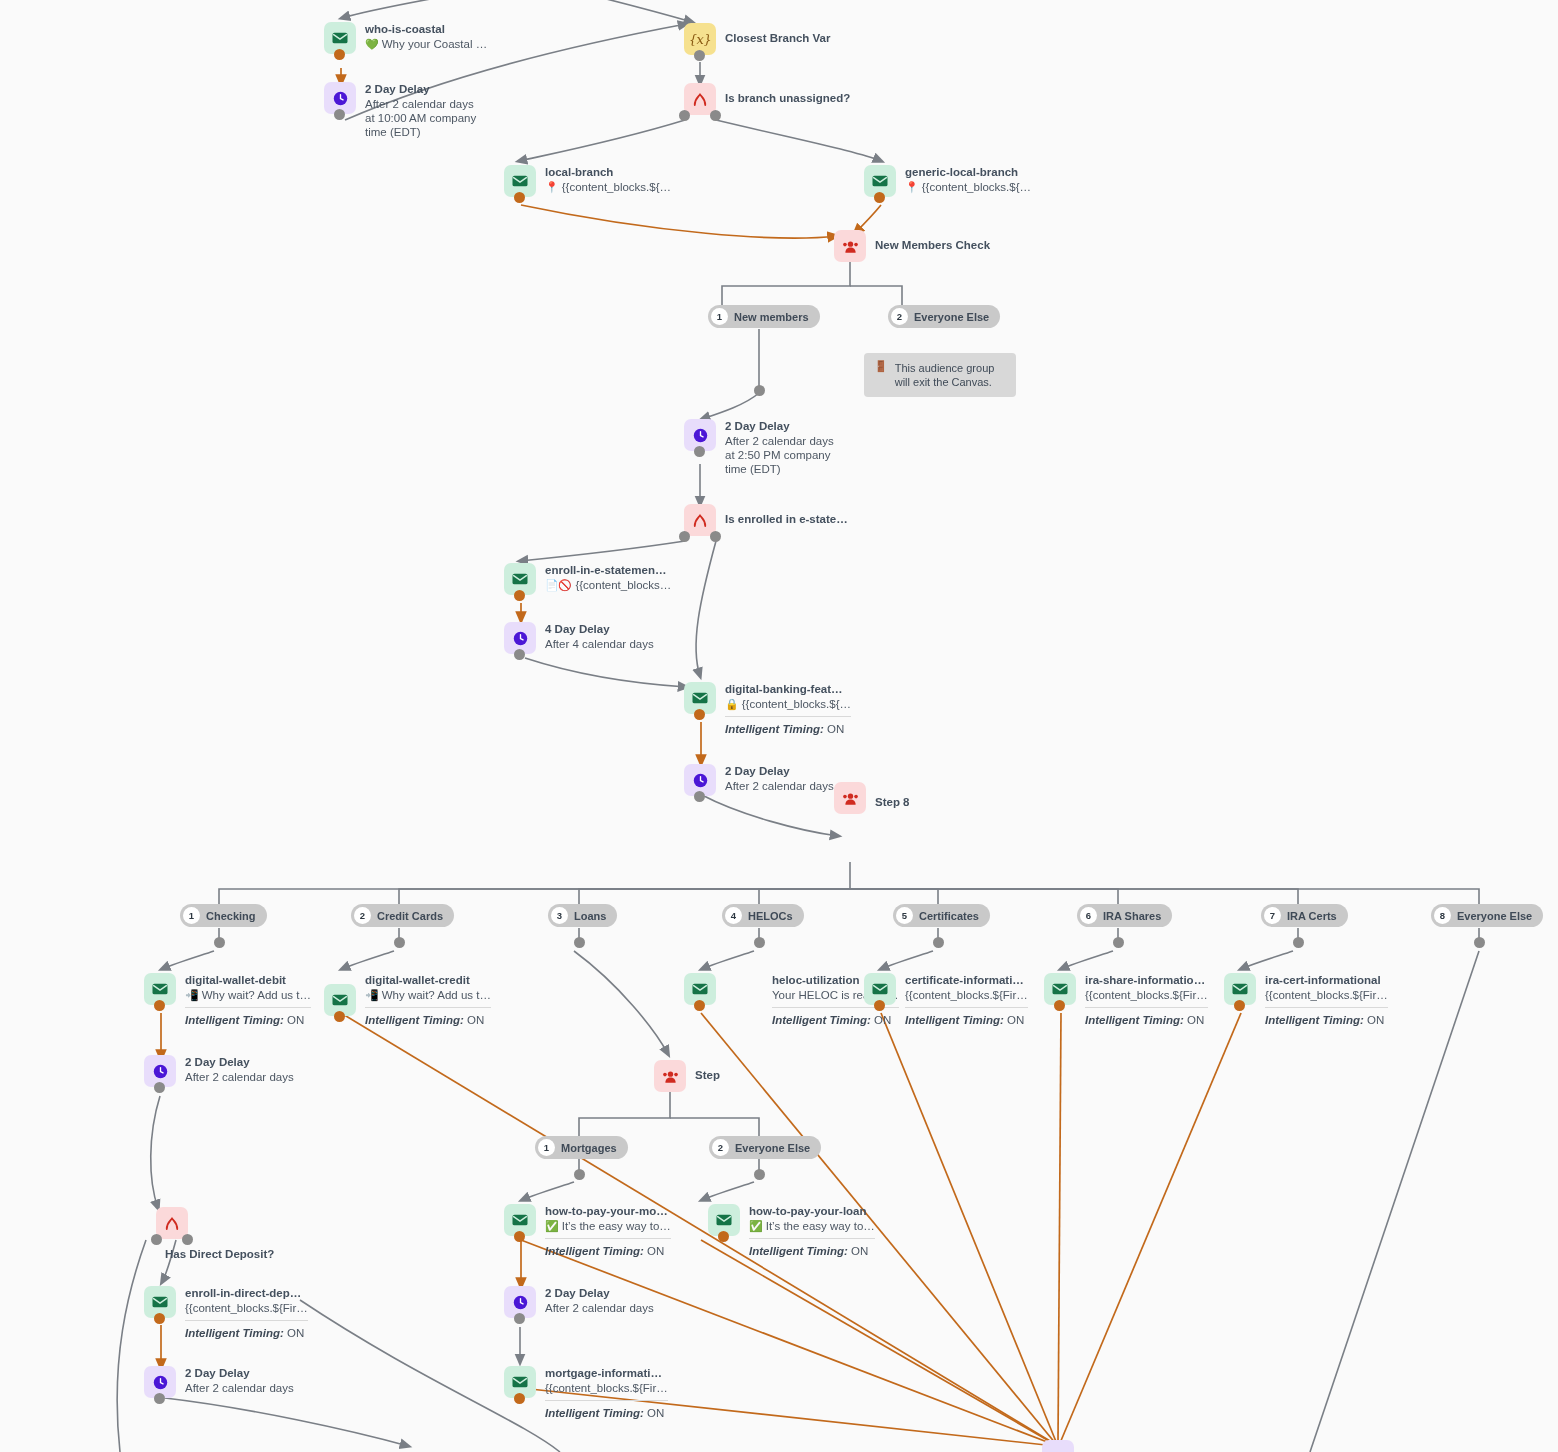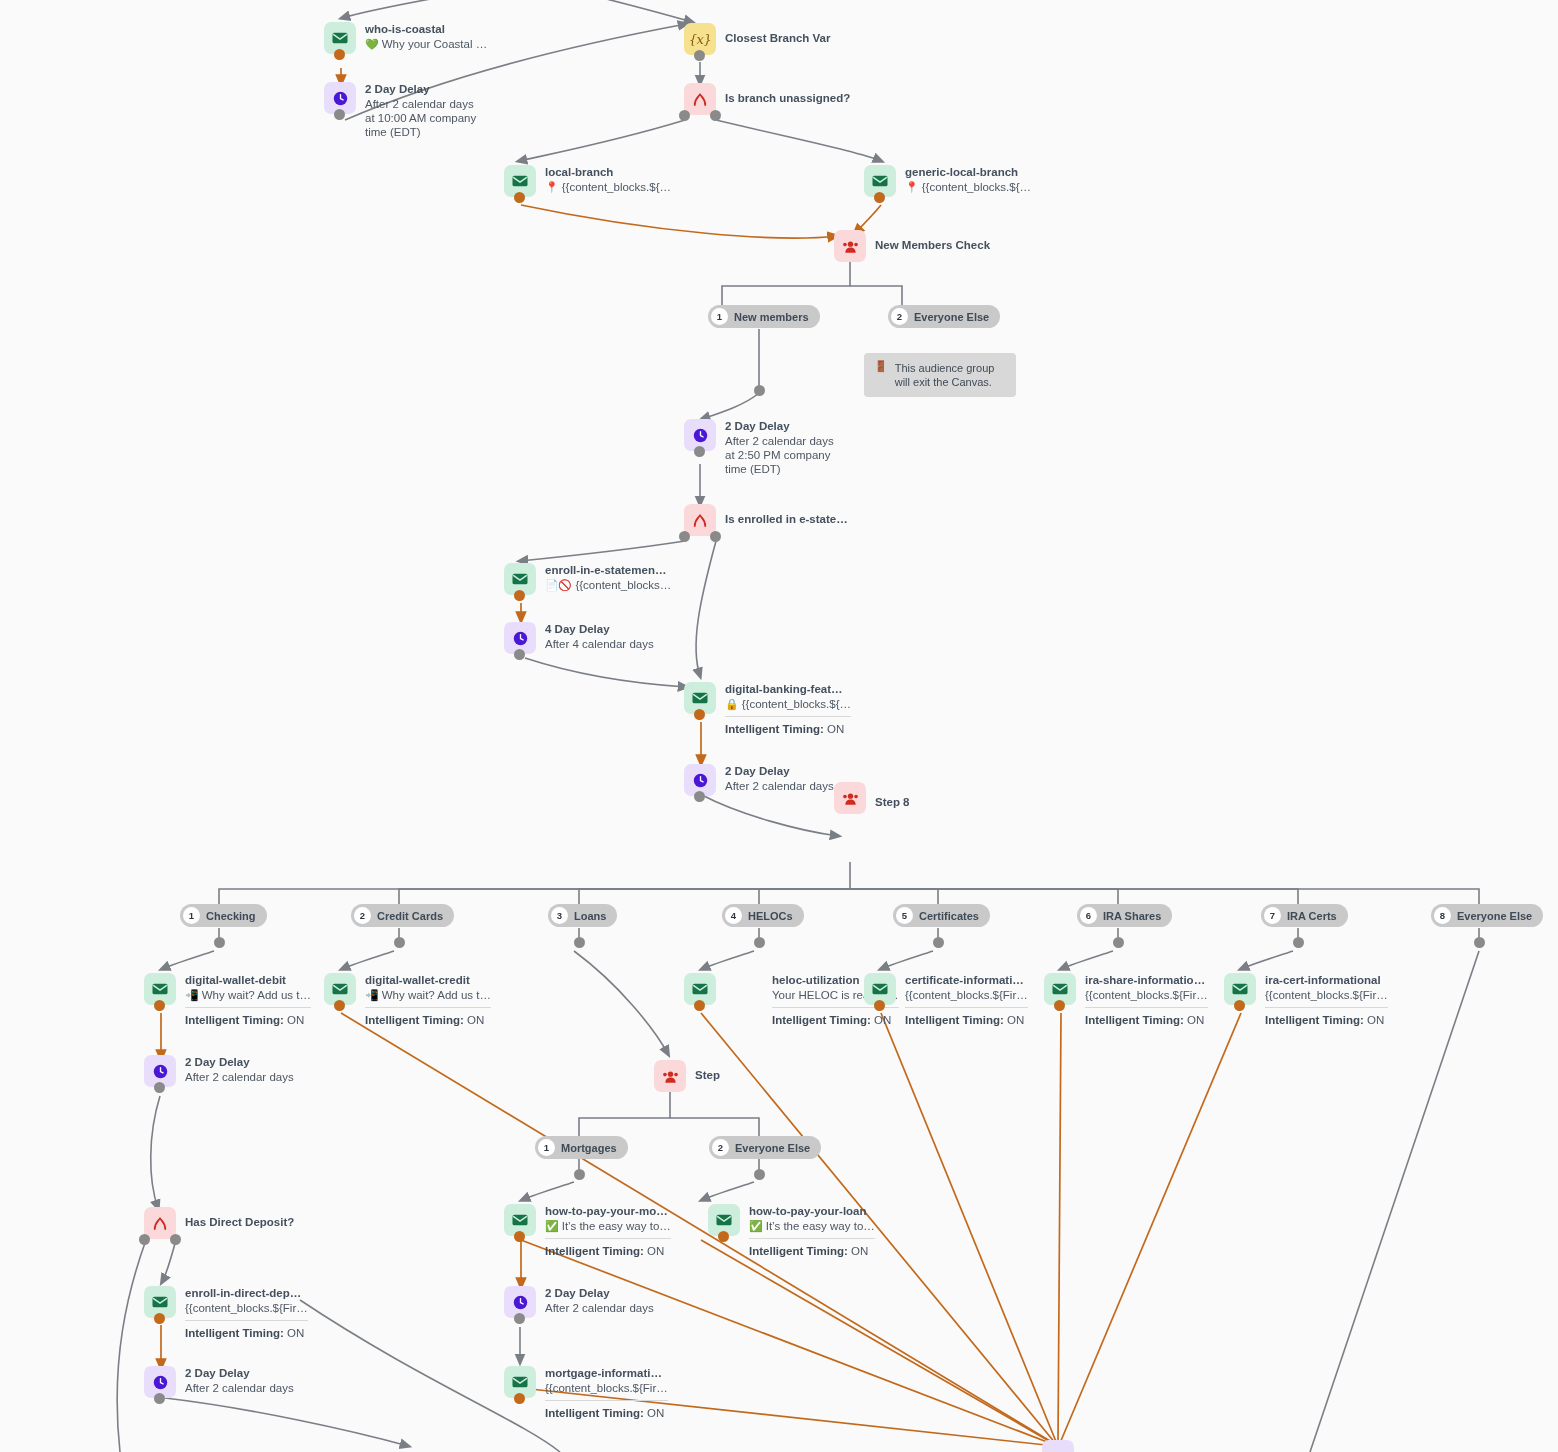--- a/index.html
+++ b/index.html
@@ -23,21 +23,21 @@
             line-height:1;letter-spacing:-.5px;}
 
   .body{margin-left:9px;padding-top:1px;}
   .title{font-size:11.5px;font-weight:bold;color:#44505e;line-height:13px;white-space:nowrap;}
   .sub{font-size:11.5px;color:#4d5763;line-height:14px;margin-top:1px;white-space:nowrap;
        display:flex;align-items:center;gap:3px;}
   .sub.wrap{white-space:normal;max-width:120px;display:block;}
   .label-only .title{padding-top:8px;}
   .it{font-size:11.5px;color:#4d5763;line-height:14px;margin-top:5px;padding-top:5px;
       border-top:1px solid #d9d9d9;white-space:nowrap;}
-  .it b{font-weight:bold;color:#3f4a57;}
+  .it b{font-weight:bold;color:#3f4a57;font-style:italic;}
   .em{font-size:11px;line-height:11px;}
 
   
   .port{position:absolute;width:11px;height:11px;border-radius:50%;}
   .port.grey{background:#8a8a8a;}
   .port.orange{background:#c2691b;}
 
   
   .pill{position:absolute;height:23px;background:#c9c9c9;border-radius:12px;
         display:flex;align-items:center;padding:0 11px 0 3px;gap:6px;}
@@ -444,21 +444,21 @@
   <div class="body">
     <div class="title">digital-wallet-debit</div>
     <div class="sub">
           <span class="em">📲</span>
           <span>Why wait? Add us t…</span>
         </div>
     <div class="it"><b>Intelligent Timing:</b> <span>ON</span></div>
   </div>
 </div>
 
-<div class="node" style="left:324px;top:973px;">
+<div class="node" style="left:324px;top:973px;align-items:center;">
   <div class="tile email">
     <svg width="18" height="18" viewBox="0 0 24 24">
           <rect x="2" y="5" width="20" height="14" rx="2.5" fill="#157347"></rect>
           <path d="M3.5 7.5 L12 13.5 L20.5 7.5" stroke="#cdeedd" stroke-width="2" fill="none" stroke-linecap="round"></path>
         </svg>
     <span class="port orange" style="left:10px;bottom:-6px;"></span>
   </div>
   <div class="body">
     <div class="title">digital-wallet-credit</div>
     <div class="sub">
@@ -536,21 +536,21 @@
           <path d="M12 6.5 V12 L15.6 14" stroke="#fff" stroke-width="1.9" fill="none" stroke-linecap="round"></path>
         </svg>
     <span class="port grey" style="left:10px;bottom:-6px;"></span>
   </div>
   <div class="body">
     <div class="title">2 Day Delay</div>
     <div class="sub">After 2 calendar days</div>
   </div>
 </div>
 
-<div class="node" style="left:144px;top:1207px;">
+<div class="node" style="left:156px;top:1207px;flex-direction:column;">
   <div class="tile branch">
     <svg width="18" height="18" viewBox="0 0 24 24">
           <path d="M5 20 C5 12 9 10 12 6 C15 10 19 12 19 20" stroke="#d02b20" stroke-width="2.4" fill="none" stroke-linecap="round"></path>
         </svg>
     <span class="port grey" style="left:-5px;bottom:-6px;"></span>
     <span class="port grey" style="left:26px;bottom:-6px;"></span>
   </div>
   <div class="body label-only">
         <div class="title">Has Direct Deposit?</div>
       </div>

